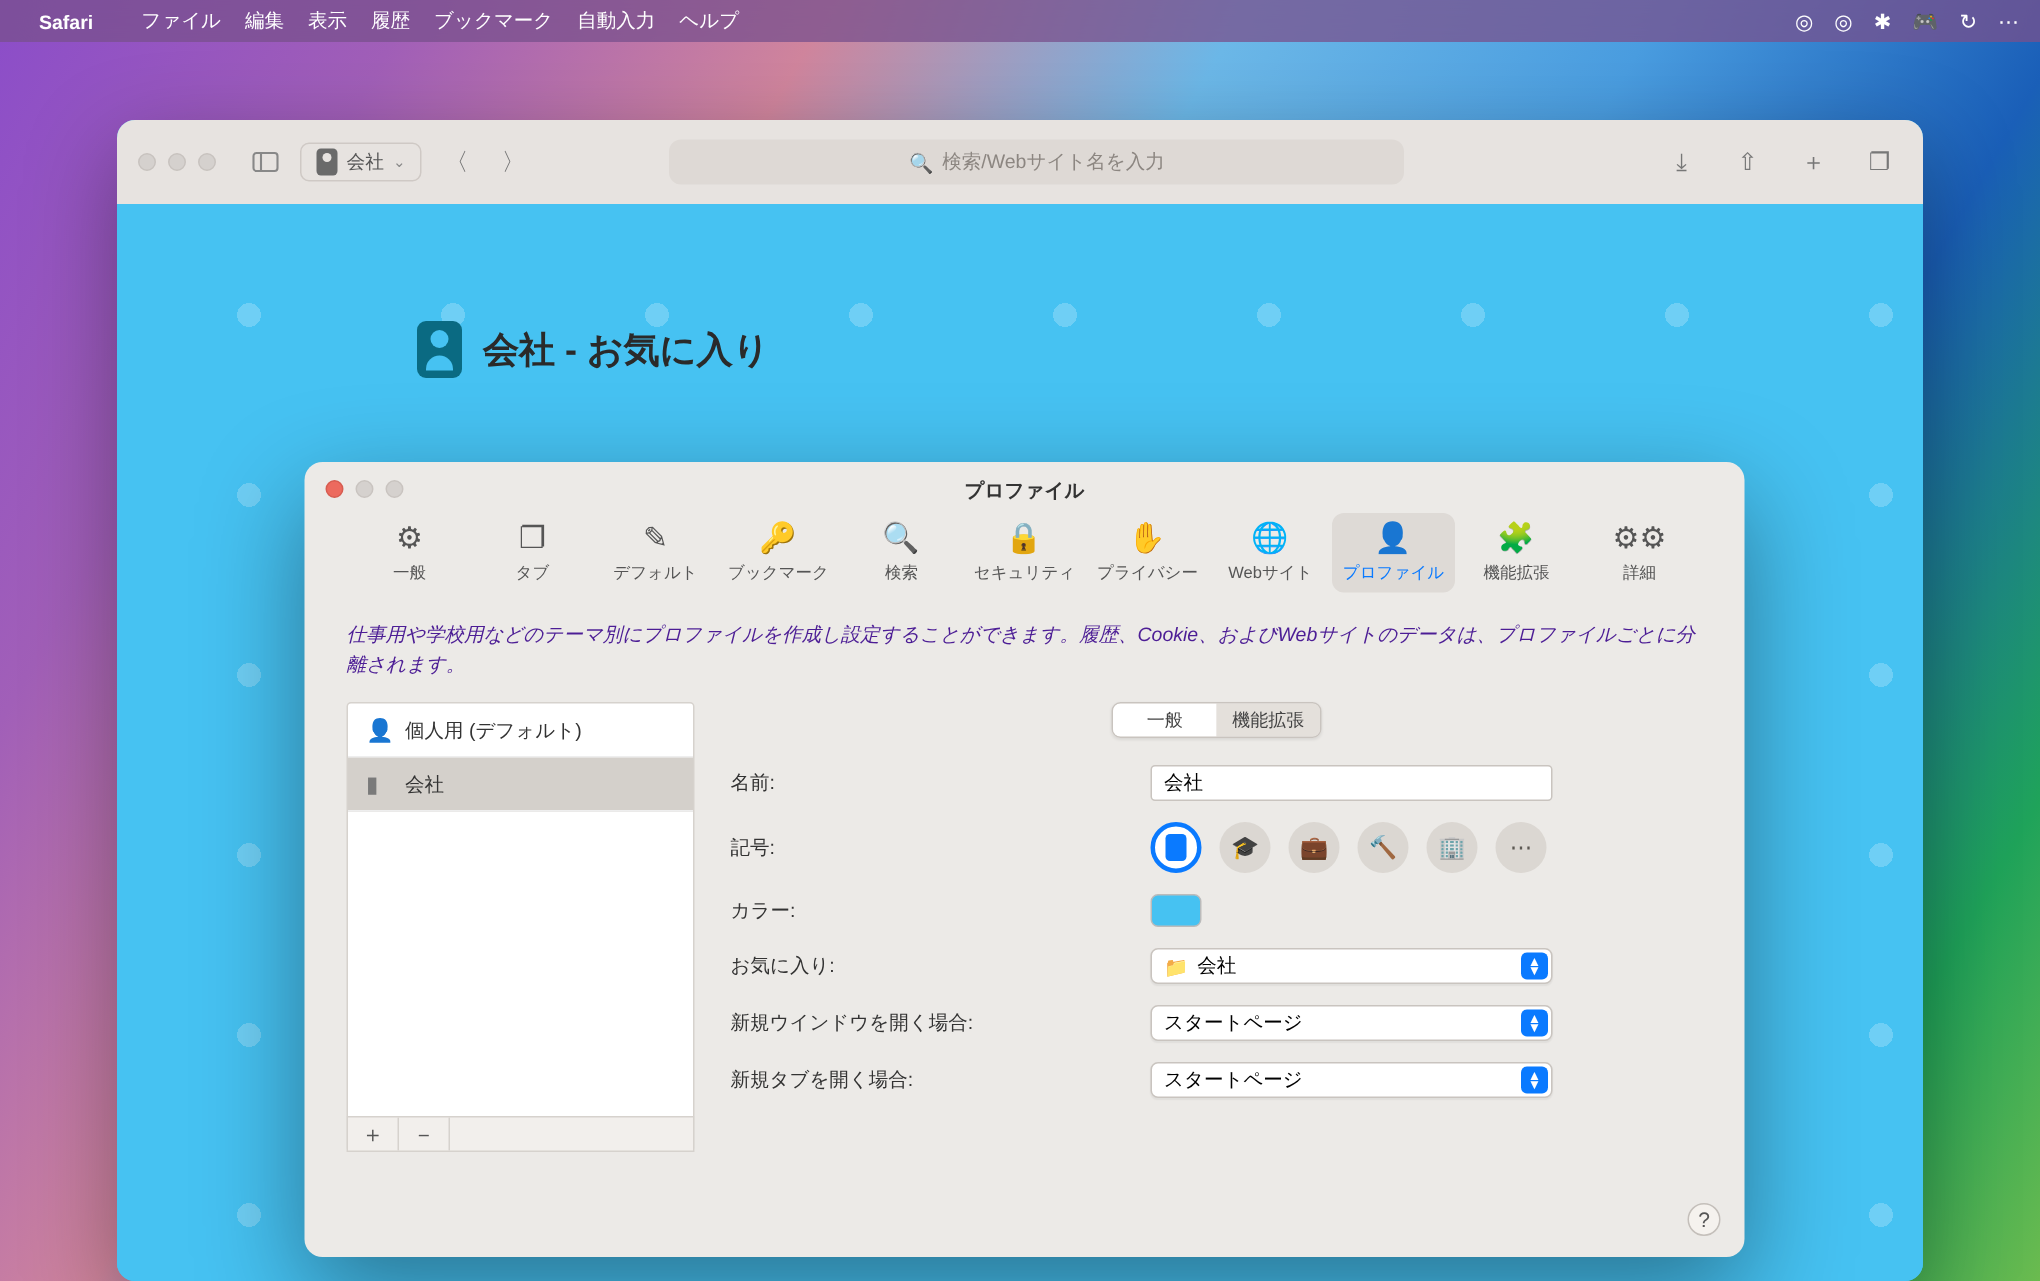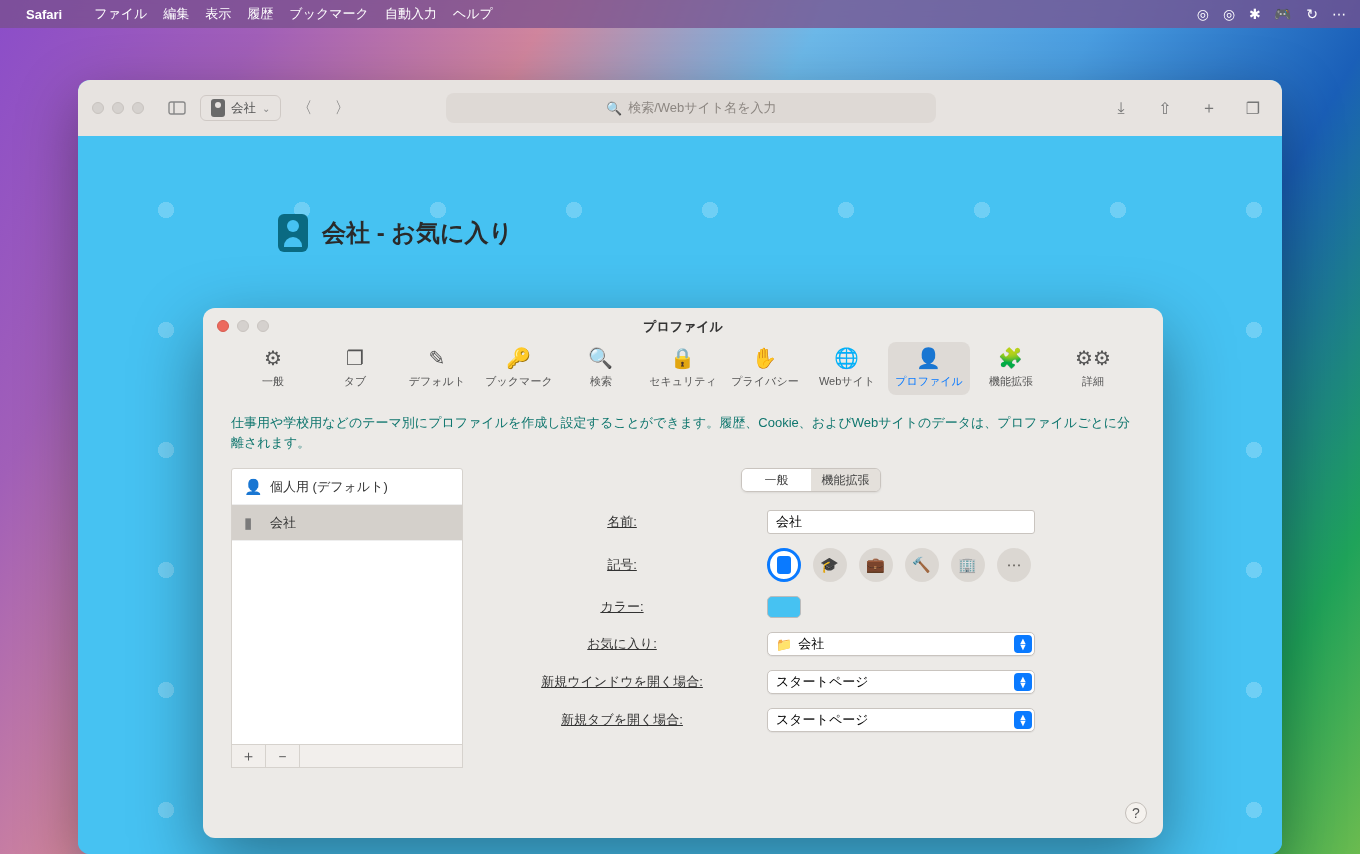--- a/index.html
+++ b/index.html
@@ -38,37 +38,37 @@
 .prefs { position:absolute; left:203px; top:308px; width:960px; height:530px; background:#eceae7; border-radius:12px; box-shadow:0 25px 70px rgba(0,0,0,.4); display:flex; flex-direction:column; }
 .prefs-traffic { position:absolute; left:14px; top:12px; display:flex; gap:8px; }
 .prefs-traffic span { width:12px; height:12px; border-radius:50%; background:#d5d1ce; border:1px solid #c9c4c0; }
 .prefs-traffic .r { background:#ec6a5e; border-color:#d75c50; }
 .prefs-title { text-align:center; font-size:13px; font-weight:600; color:#333; padding-top:10px; }
 .prefs-tabs { display:flex; justify-content:center; gap:0; margin-top:6px; padding:0 10px 10px; }
 .ptab { width:82px; display:flex; flex-direction:column; align-items:center; gap:4px; padding:4px 0 6px; border-radius:8px; color:#555; font-size:11px; }
 .ptab.sel { background:#dedad6; color:#0a7aff; }
 .ptab .picon { font-size:20px; height:24px; display:flex; align-items:center; }
 .prefs-body { flex:1; padding:8px 28px 16px; overflow:hidden; }
-.desc { font-size:13px; color:#0f766e; line-height:1.5; margin-bottom:16px; }
+.desc { font-size:13px; color:#4c1d95; line-height:1.5; margin-bottom:16px;font-style:italic; }
 
 .columns { display:flex; gap:24px; height:300px; }
 .plist { width:232px; background:#fff; border:1px solid #d6d2cd; border-radius:3px; position:relative; display:flex; flex-direction:column; }
 .plist-row { display:flex; align-items:center; gap:10px; height:36px; padding:0 12px; font-size:13px; color:#333; border-bottom:1px solid #eee; }
 .plist-row.sel { background:#d4d0cb; }
 .plist-row .ic { width:16px; color:#7a7a7a; font-size:15px; }
 .plist-footer { position:absolute; bottom:-1px; left:-1px; right:-1px; height:24px; border:1px solid #d6d2cd; background:#f2efec; display:flex; }
 .plist-footer button { width:34px; border:none; border-right:1px solid #d6d2cd; background:transparent; font-size:15px; color:#555; }
 
 .detail { flex:1; }
 .seg { width:140px; height:24px; margin:0 auto 18px; display:flex; border:1px solid #c9c4bf; border-radius:6px; overflow:hidden; font-size:12px; box-shadow:0 1px 2px rgba(0,0,0,.08); }
 .seg div { flex:1; display:flex; align-items:center; justify-content:center; background:#e4e0db; color:#444; }
 .seg .on { background:#fff; }
 
 .frow { display:flex; align-items:center; margin-bottom:14px; }
-.frow label { width:280px; text-align:center; font-size:13px; color:#333; padding-right:10px;text-decoration:underline; }
+.frow label { width:280px; text-align:left; font-size:13px; color:#333; padding-right:10px; }
 .frow .val { flex:0 0 268px; }
 .tinput { width:268px; height:24px; border:1px solid #c9c4bf; border-radius:3px; padding:0 8px; font-size:13px; background:#fff; }
 .select { width:268px; height:24px; border:1px solid #c9c4bf; border-radius:5px; background:#fff; display:flex; align-items:center; padding:0 8px; font-size:13px; position:relative; box-shadow:0 1px 1px rgba(0,0,0,.05); }
 .select .arr { position:absolute; right:2px; top:2px; width:18px; height:18px; background:#0a7aff; border-radius:4px; color:#fff; font-size:9px; display:flex; flex-direction:column; align-items:center; justify-content:center; line-height:6px; }
 .select .fic { margin-right:6px; color:#666; }
 
 .iconrow { display:flex; gap:12px; }
 .iopt { width:34px; height:34px; border-radius:50%; background:#dbd7d2; display:flex; align-items:center; justify-content:center; color:#5c5853; font-size:15px; }
 .iopt.sel { background:#fff; border:3px solid #0a7aff; }
 .iopt.sel .pb { width:14px; height:18px; background:#0a7aff; border-radius:3px; }

